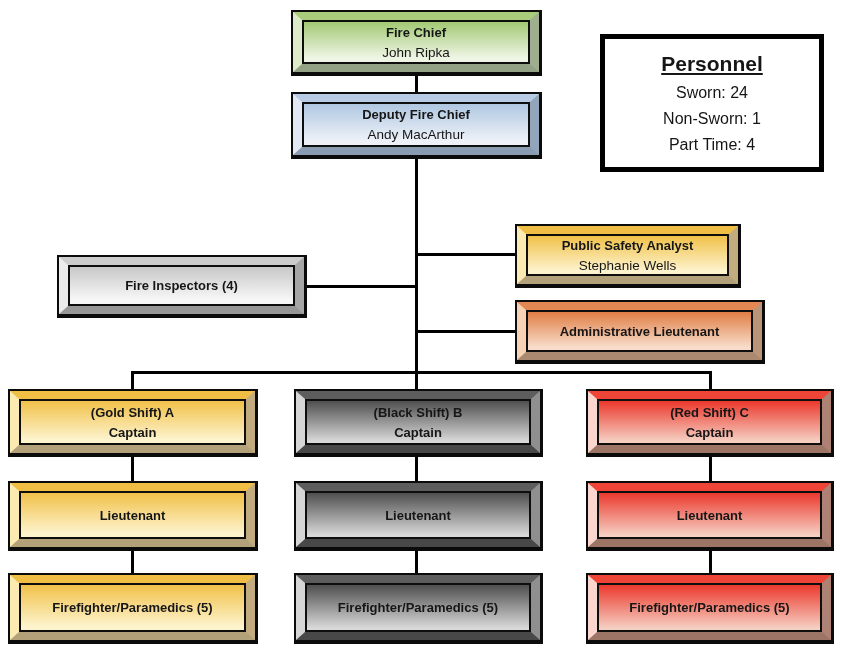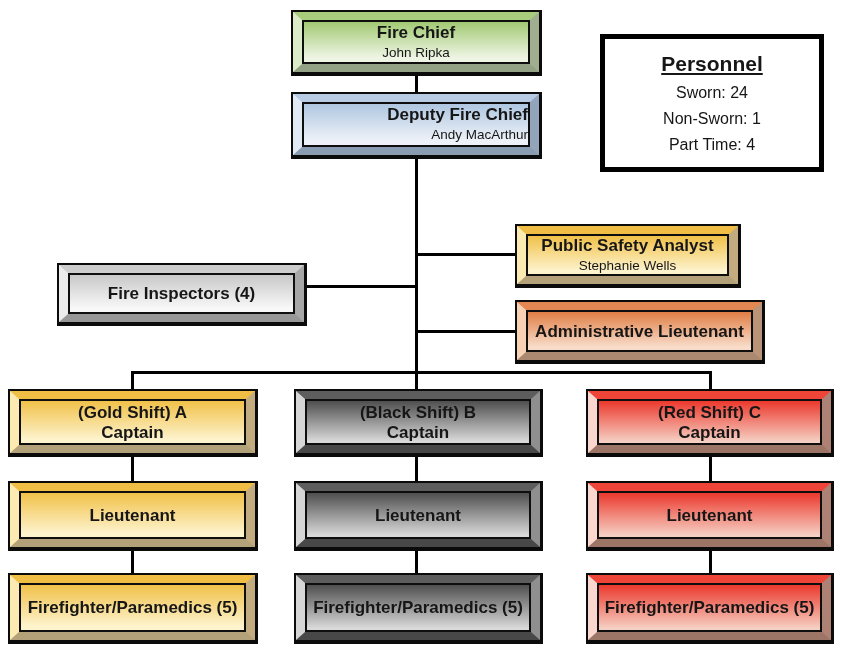--- a/index.html
+++ b/index.html
@@ -38,29 +38,29 @@
     inset: 0;
     box-sizing: border-box;
     border: 2px solid #0e0e0e;
     display: flex;
     flex-direction: column;
     align-items: center;
     justify-content: center;
     gap: 5px;
     text-align: center;
   }
-  .node-title { font-weight: bold; font-size: 17px; line-height: 15px; }
+  .node-title { font-weight: bold; font-size: 13px; line-height: 15px; }
   .node-name  { font-size: 13.5px; line-height: 15px; }
 
   
   .green .frame  { border-color: #a8cc7c #9fae8e #93a184 #ddecc8; }
   .green .fill   { background: linear-gradient(to bottom, #a2c973 0%, #eff5e5 90%); }
 
   .blue .frame   { border-color: #b7cce4 #93a5bb #8a9cb1 #e0e9f4; }
-  .blue .fill    { background: linear-gradient(to bottom, #afc7e1 0%, #eef2f8 90%); align-items: flex-end; }
+  .blue .fill    { background: linear-gradient(to bottom, #afc7e1 0%, #eef2f8 90%); }
 
   .gold .frame   { border-color: #f0be45 #c2ab7e #b3a179 #fbeab2; }
   .gold .fill    { background: linear-gradient(to bottom, #f1c149 0%, #fdf3cd 92%); }
 
   .orange .frame { border-color: #e38753 #ba9478 #aa8970 #f7d2b4; }
   .orange .fill  { background: linear-gradient(to bottom, #e07e45 0%, #f8dcc9 92%); }
 
   .gray .frame   { border-color: #cdcdcd #a7a7a7 #979797 #ececec; }
   .gray .fill    { background: linear-gradient(to bottom, #c8c8c8 0%, #f8f8f8 90%); }
 
@@ -145,21 +145,21 @@
   </div>
 
   <div class="node orange" style="left:515px; top:300px; width:250px; height:64px;">
     <div class="frame">
       <div class="fill">
         <div class="node-title">Administrative Lieutenant</div>
       </div>
     </div>
   </div>
 
-  <div class="node gray" style="left:57px; top:255px; width:250px; height:63px;margin-top:8px;">
+  <div class="node gray" style="left:57px; top:255px; width:250px; height:63px;">
     <div class="frame">
       <div class="fill">
         <div class="node-title">Fire Inspectors (4)</div>
       </div>
     </div>
   </div>
 
   <div class="node gold" style="left:8px; top:389px; width:250px; height:68px;">
     <div class="frame">
       <div class="fill">

